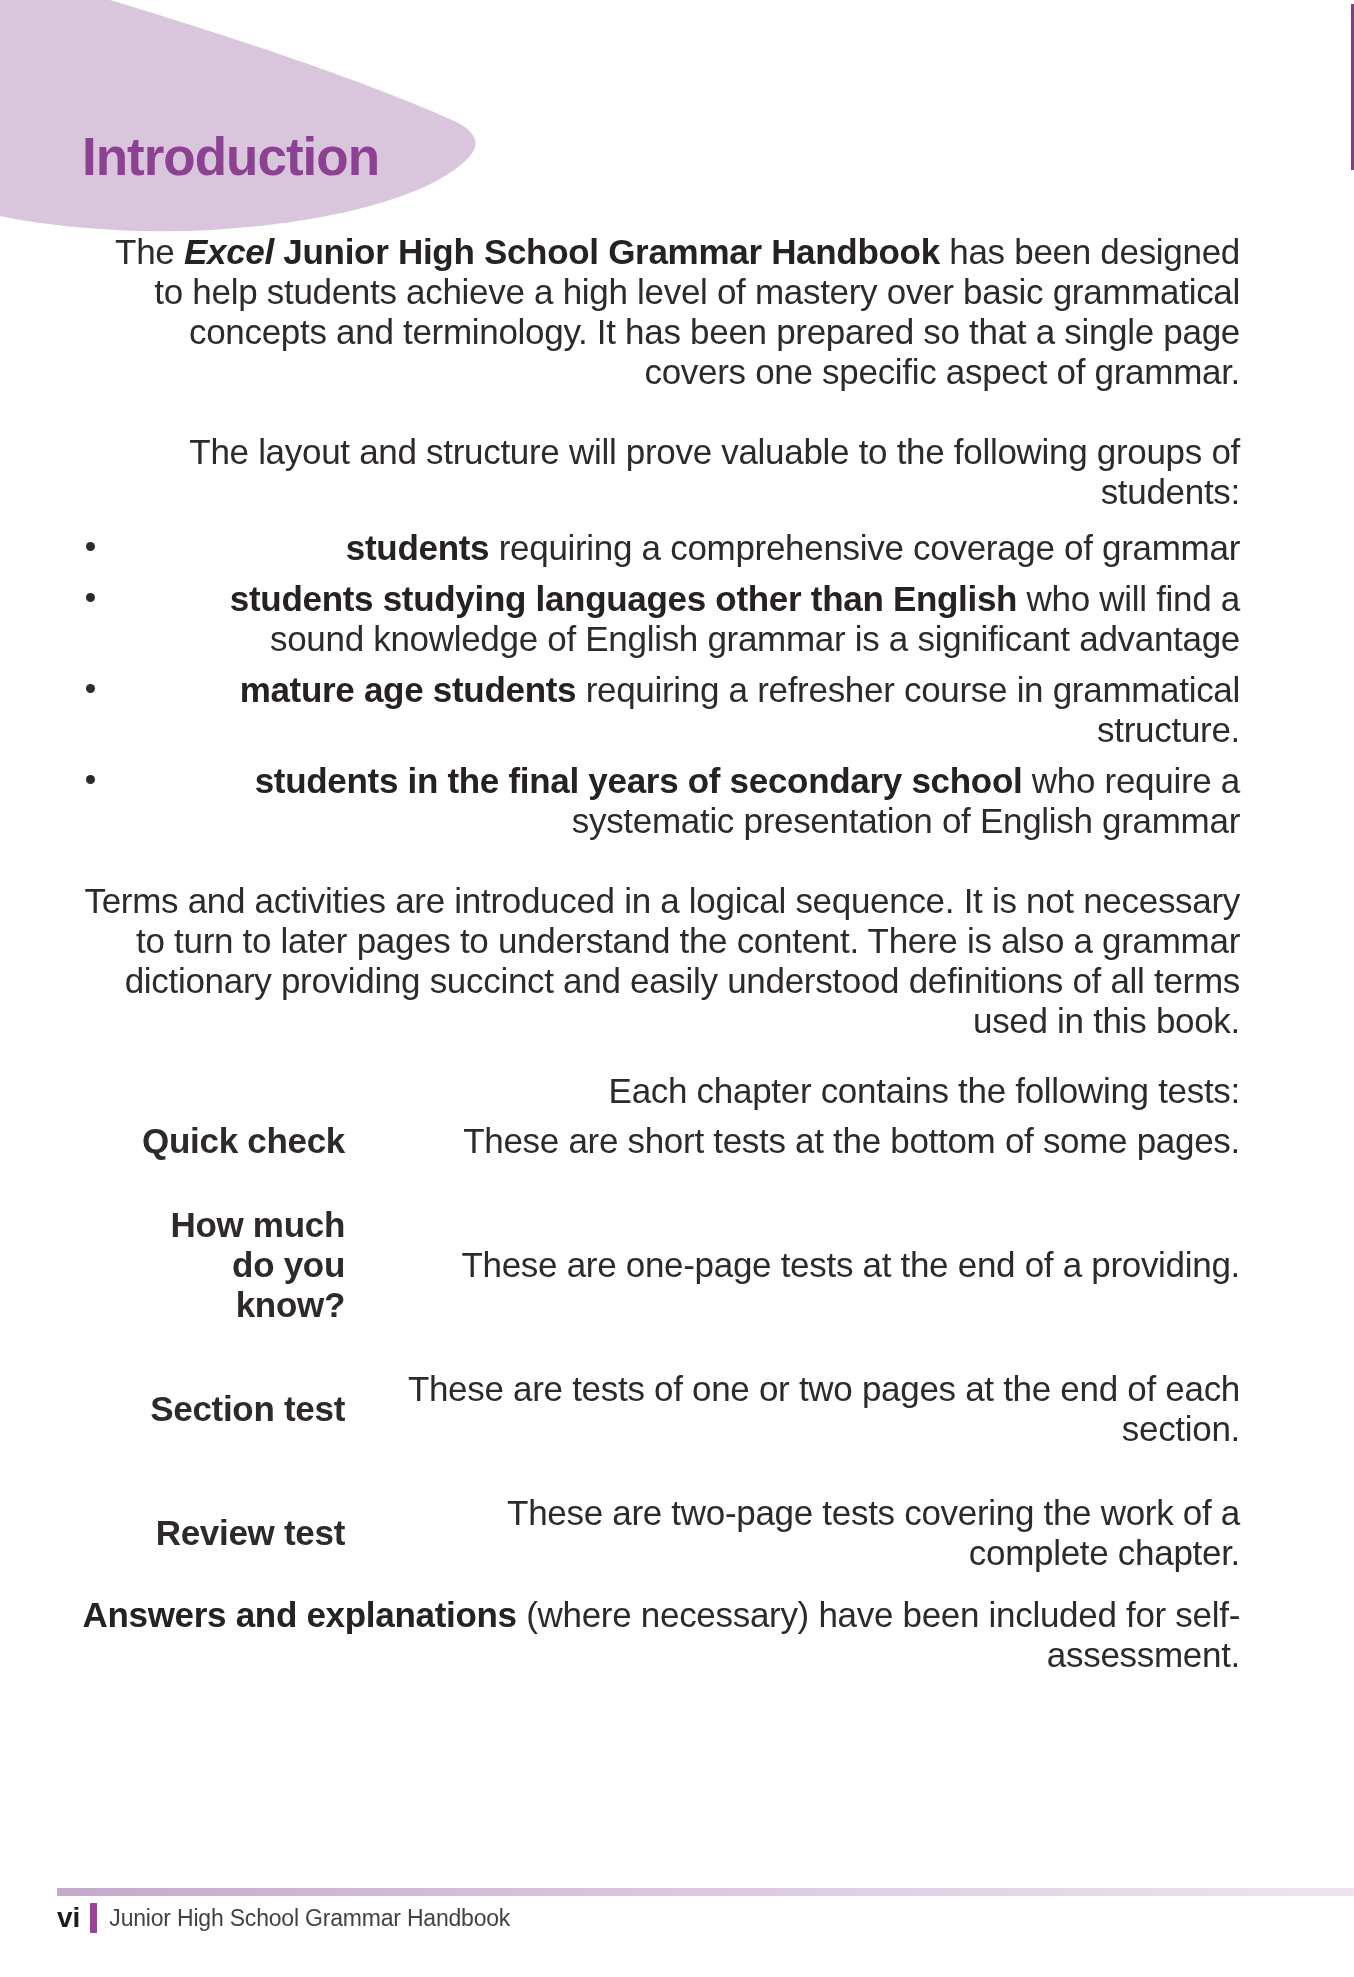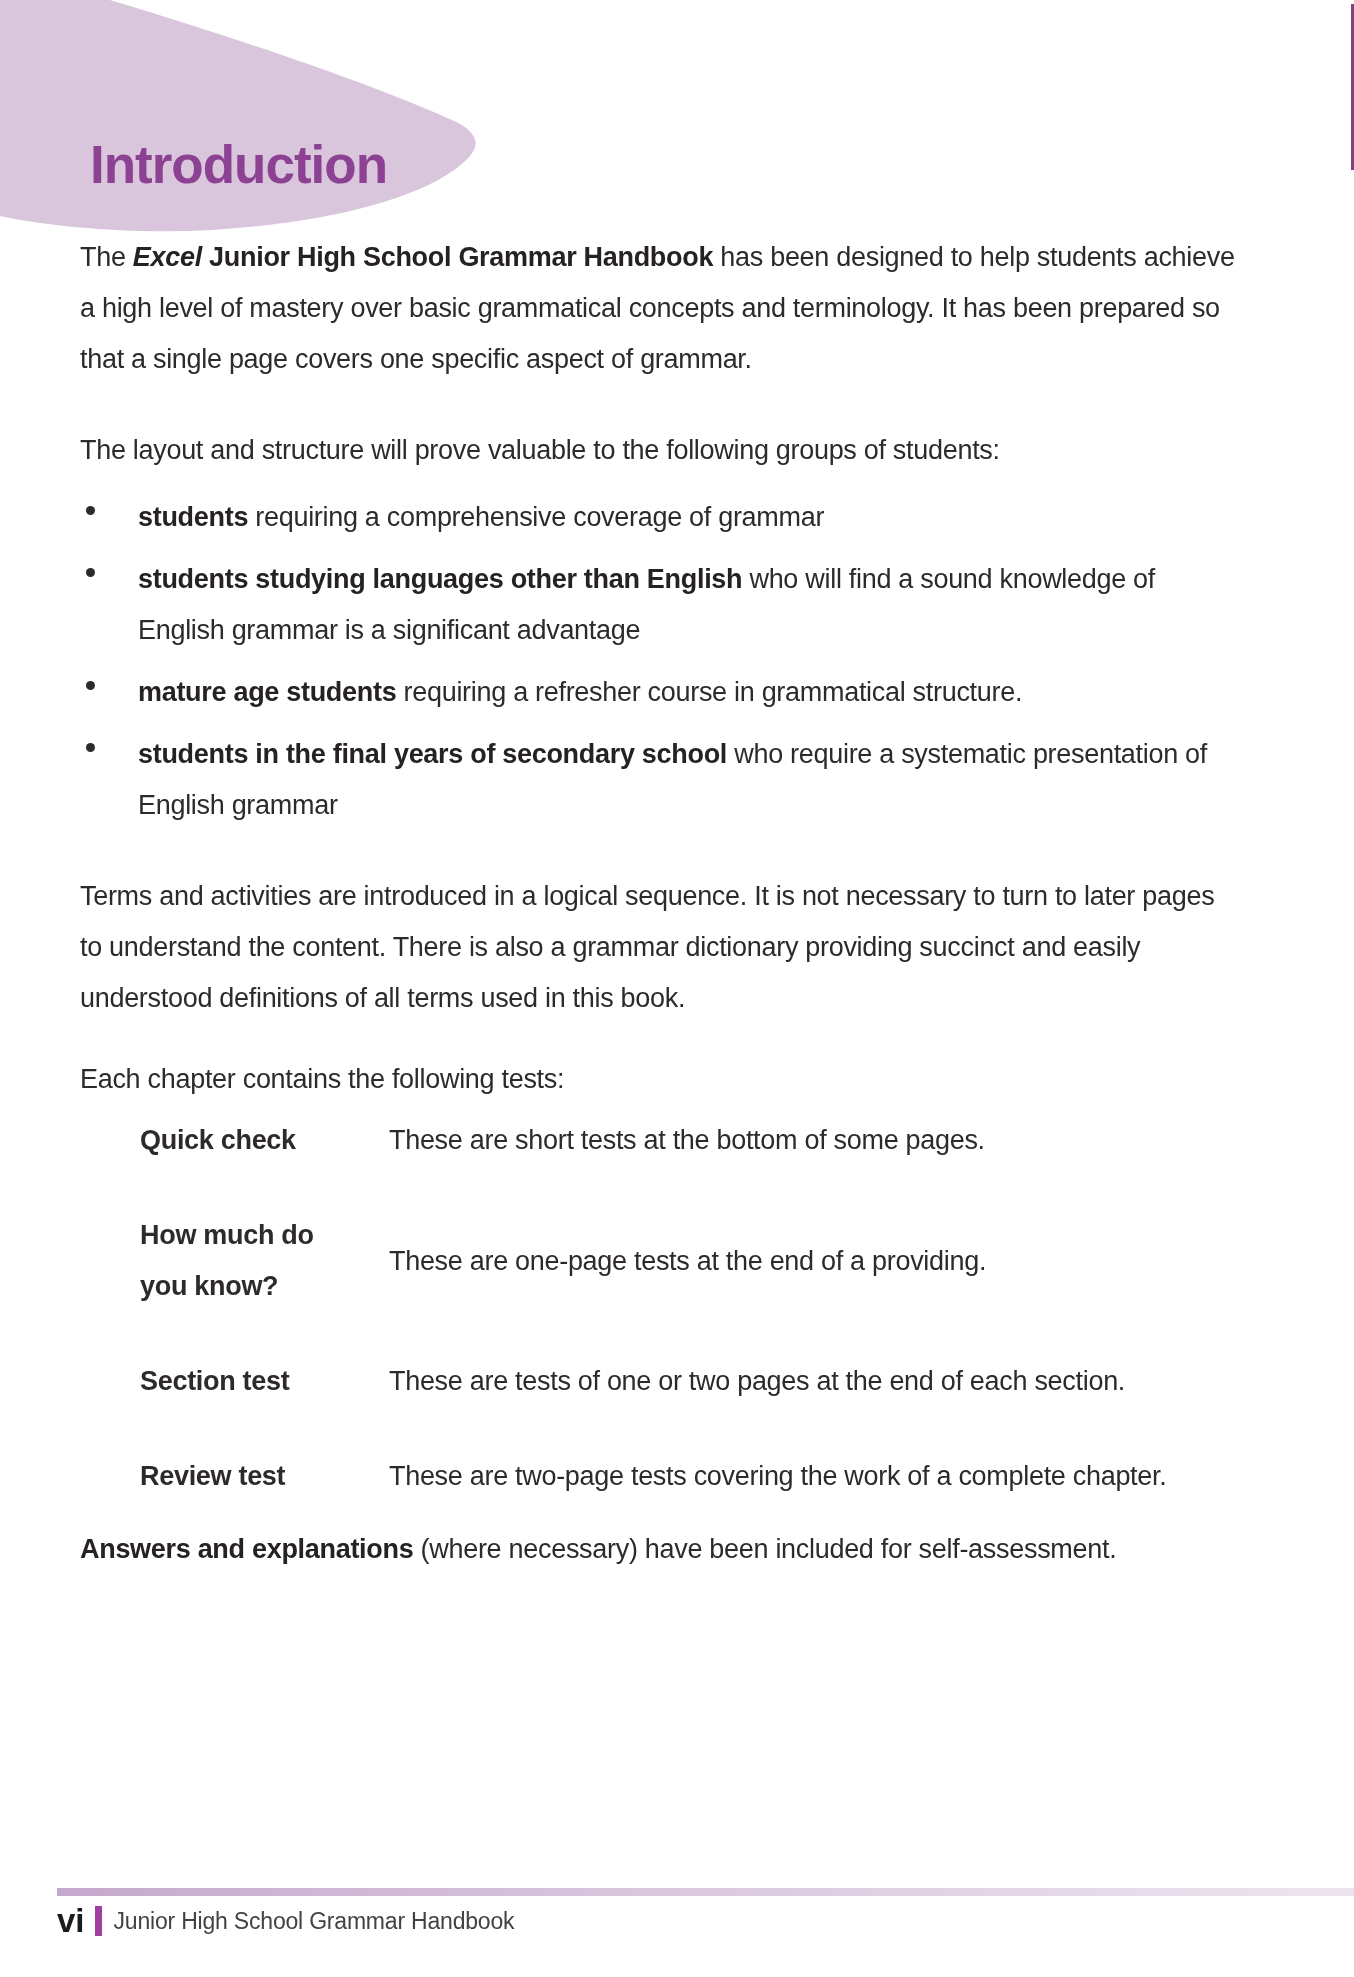--- a/index.html
+++ b/index.html
@@ -4,29 +4,29 @@
 <style>
   html,body{margin:0;padding:0;}
   body{
     width:1354px;height:1977px;position:relative;background:#ffffff;
     font-family:"Liberation Sans",sans-serif;color:#2e2a2b;overflow:hidden;
   }
   
   .blob{position:absolute;left:0;top:0;width:520px;height:240px;}
   
   .page-title{
-    position:absolute;left:78px;top:122px;margin:12px;
+    position:absolute;left:78px;top:122px;margin:4px;
     font-size:53px;font-weight:bold;letter-spacing:-1px;color:#8c4193;text-align:right;
   }
   
   .edge-line{position:absolute;right:0;top:4px;width:3px;height:166px;background:#7e4386;}
 
   .content{
     position:absolute;left:80px;top:232px;width:1160px;
-    font-size:27px;line-height:51px;letter-spacing:-0.3px;
+    font-size:35px;line-height:40px;letter-spacing:-0.3px;text-align:right;
   }
   .content p{margin:0;}
   .p1{margin-bottom:40px !important;}
   .p2{margin-bottom:8px !important;}
   .p3{margin-bottom:30px !important;}
   .p4{margin-bottom:10px !important;}
   b{color:#262223;}
   .brand-italic{font-weight:bold;font-style:italic;}
 
   ul.bullets{list-style:none;margin:16px 0 40px 0;padding:0;}
@@ -42,21 +42,21 @@
     padding-left:60px;margin-bottom:22px;align-items:center;gap:44px;
   }
   .tests .test-name{font-weight:bold;}
 
   
   .footer-rule{
     position:absolute;left:57px;right:0;top:1888px;height:8px;
     background:linear-gradient(to right,#c5a9cd,#d9c6dd 45%,#ece5ef);
   }
   .footer{position:absolute;left:57px;top:1902px;display:flex;align-items:center;}
-  .footer .page-number{font-weight:bold;font-size:33px;color:#1d1a1b;}
+  .footer .page-number{font-weight:bold;font-size:28px;color:#1d1a1b;}
   .footer .footer-divider{width:7px;height:30px;background:#a03fa0;margin:0 12px 0 10px;}
   .footer .book-title{font-size:23px;color:#454142;letter-spacing:-0.2px;}
 </style>
 </head>
 <body>
 
 <svg class="blob" viewBox="0 0 520 240" aria-hidden="true">
   <path d="M 110,0
            C 230,36 362,80 452,120
            C 474,130 482,142 470,156

